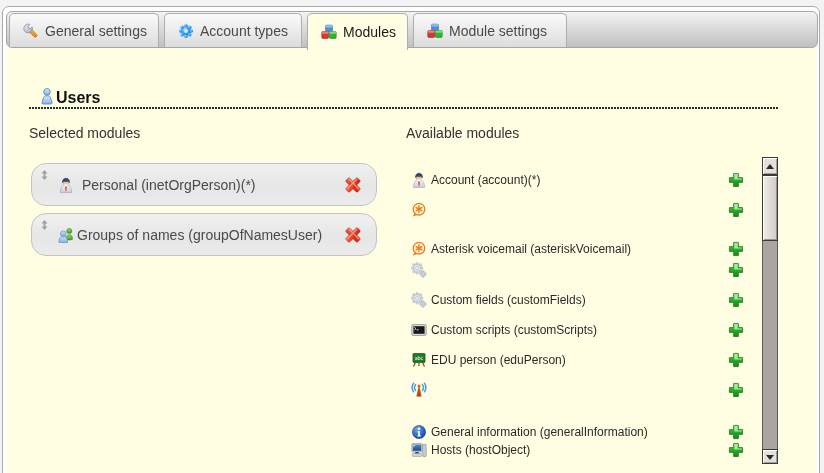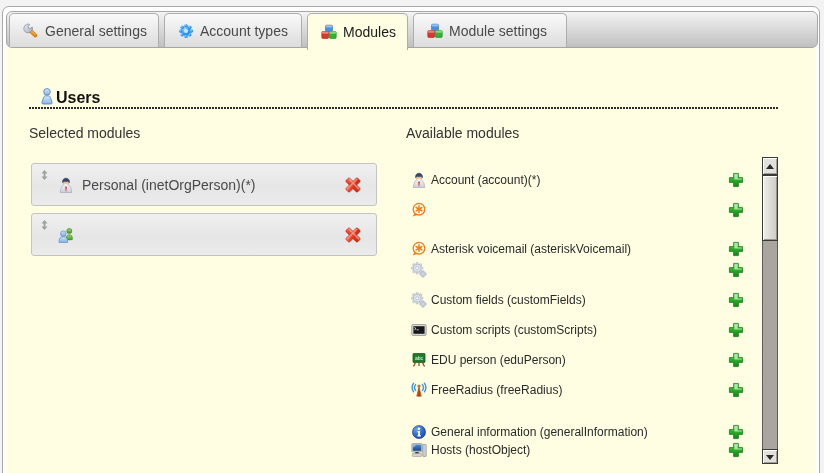--- a/index.html
+++ b/index.html
@@ -11,21 +11,21 @@
 .tab svg{margin-left:13px;margin-right:6px;flex:none;}
 .tab.active{background:#fffee2;height:36px;color:#1a1a1a;text-align:right;}
 #t1{left:9px;width:148px;}
 #t2{left:164px;width:136px;}
 #t3{left:307px;width:99px;}
 #t4{left:413px;width:152px;}
 #uicon{position:absolute;left:41px;top:88px;}
 #utext{position:absolute;left:56px;top:89px;font-size:16px;font-weight:bold;color:#111;}
 #dots{position:absolute;left:29px;top:107px;width:749px;height:2px;background:repeating-linear-gradient(90deg,#2a2a2a 0,#2a2a2a 2px,transparent 2px,transparent 3px);}
 .lbl{position:absolute;font-size:14px;color:#333;text-align:right;}
-.box{position:absolute;left:31px;width:344px;height:41px;border:1px solid #c3c3c3;border-radius:3px;background:linear-gradient(#f0f0f0,#e6e6e6 55%,#ebebeb);}
+.box{position:absolute;left:31px;width:344px;height:41px;border:1px solid #c3c3c3;border-radius:15px;background:linear-gradient(#f0f0f0,#e6e6e6 55%,#ebebeb);}
 .box .arr{position:absolute;left:9px;top:6px;}
 .box .micon{position:absolute;left:26px;top:50%;margin-top:-8px;}
 .box .btext{position:absolute;top:50%;margin-top:-9px;font-size:14px;color:#4a4a4a;height:18px;line-height:18px;}
 .box .delx{position:absolute;left:313px;top:50%;margin-top:-8px;}
 .row{position:absolute;left:411px;height:30px;width:350px;}
 .row svg.ic{position:absolute;left:0;top:7px;}
 .row .rtext{position:absolute;left:20px;top:6px;font-size:12px;color:#2a2a2a;height:18px;line-height:18px;white-space:nowrap;}
 .row svg.plus{position:absolute;left:317px;top:7px;}
 
 #sb{position:absolute;left:762px;top:157px;width:16px;height:307px;}
@@ -228,20 +228,21 @@
       <use href="#redx"></use>
     </svg>
 </div>
 <div class="box" style="top:213px;">
  <svg class="arr" width="7" height="10" viewBox="0 0 7 10">
       <path d="M3.5,0 L6.5,3.5 L4.4,3.5 L4.4,6.5 L6.5,6.5 L3.5,10 L0.5,6.5 L2.6,6.5 L2.6,3.5 L0.5,3.5 Z" fill="#a0a0a0"></path>
     </svg>
  <svg class="micon" width="16" height="16" viewBox="0 0 16 16">
       <use href="#grp2"></use>
     </svg>
+ <div class="btext" style="left:45px;">Groups of names (groupOfNamesUser)</div>
  <svg class="delx" width="16" height="16" viewBox="0 0 16 16">
       <use href="#redx"></use>
     </svg>
 </div>
 
 <div class="row" style="top:165px;">
  <svg class="ic" width="16" height="16" viewBox="0 0 16 16">
       <use href="#usersuit"></use>
     </svg>
  <div class="rtext">Account (account)(*)</div>
@@ -325,21 +326,20 @@
   <path d="M8,4.5 L10.3,14.2 L5.7,14.2 Z" fill="#e05c10" stroke="#a03c08" stroke-width="0.5"></path>
   <path d="M8,5 L8.6,14.2 L7.4,14.2 Z" fill="#7a2a06"></path>
   <circle cx="8" cy="4" r="1.6" fill="#e8661a"></circle>
   <g fill="none" stroke="#3b97e8" stroke-width="1.4" stroke-linecap="round">
    <path d="M4.6,2.6 A4.6,4.6 0 0 0 4.6,8.4"></path>
    <path d="M2.6,1.2 A7.4,7.4 0 0 0 2.6,9.8"></path>
    <path d="M11.4,2.6 A4.6,4.6 0 0 1 11.4,8.4"></path>
    <path d="M13.4,1.2 A7.4,7.4 0 0 1 13.4,9.8"></path>
   </g>
  </svg>
- <div class="rtext">FreeRadius (freeRadius)</div>
  <svg class="plus" width="16" height="16" viewBox="0 0 16 16">
       <use href="#plusg"></use>
     </svg>
 </div>
 <div class="row" style="top:405px;margin-top:12px;">
  <svg class="ic" width="16" height="16" viewBox="0 0 16 16">
   <circle cx="8" cy="8" r="6.6" fill="url(#infog)" stroke="#0e2f70" stroke-width="0.5"></circle>
   <circle cx="8" cy="4.7" r="1.3" fill="#fff"></circle>
   <path d="M6.6,7 L8.9,7 L8.9,11.2 L9.8,11.2 L9.8,12.6 L6.4,12.6 L6.4,11.2 L7.2,11.2 L7.2,8.4 L6.6,8.4 Z" fill="#fff"></path>
  </svg>

